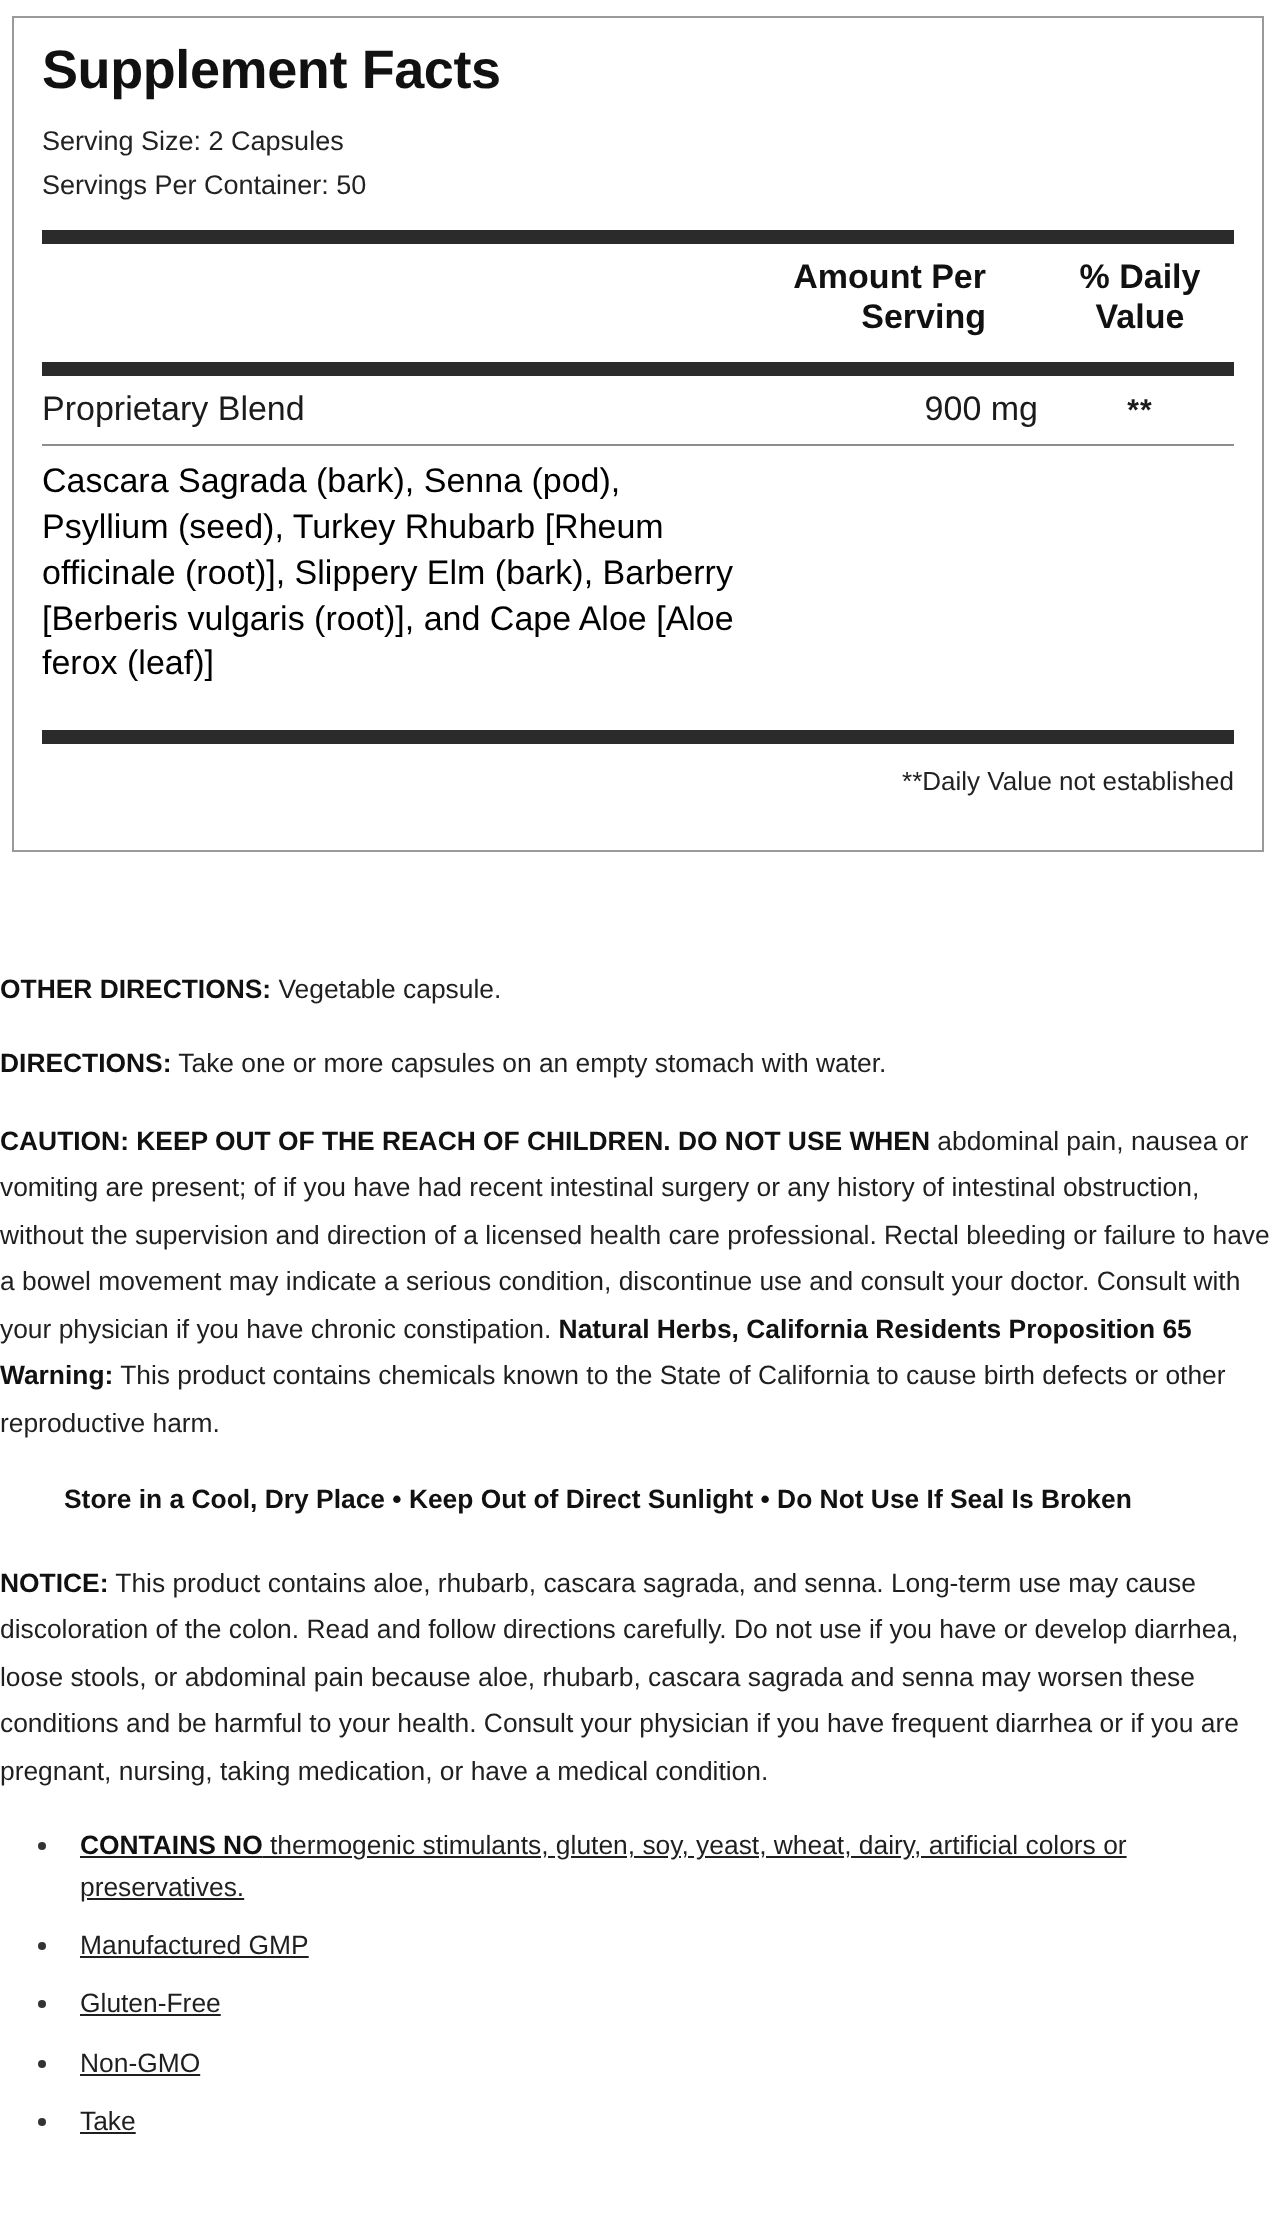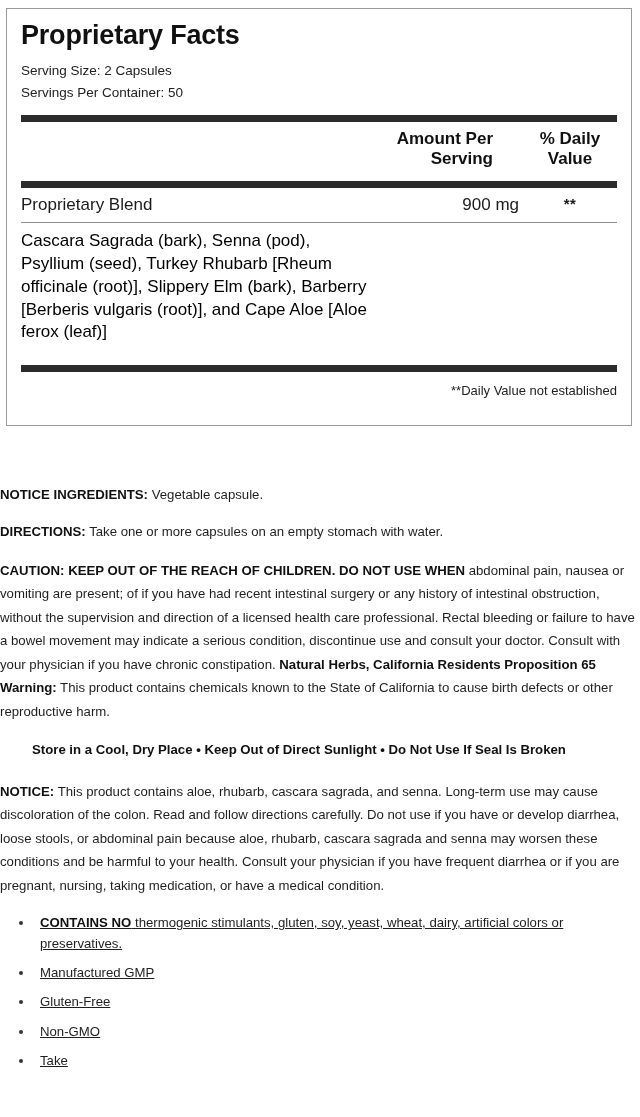--- a/index.html
+++ b/index.html
@@ -87,21 +87,21 @@
     text-align: center;
     font-size: 17px;
     font-weight: bold;
     line-height: 1.18;
     color: #111111;
   }
 
   
   .sf-row {
     display: flex;
-    align-items: flex-start;
+    align-items: center;
     padding: 7px 0 7px 0;
   }
   .sf-row .col-name {
     flex: 1 1 auto;
     font-size: 17px;
     color: #1b1b1b;
     line-height: 1.2;
   }
   .sf-row .col-amount {
     width: 168px;
@@ -200,21 +200,21 @@
     color: #111111;
   }
 </style>
 </head>
 <body>
 
 <div class="page">
 
   <div class="sf-panel">
 
-    <div class="sf-title">Proprietary Facts</div>
+    <div class="sf-title">Supplement Facts</div>
 
     <div class="sf-serving">Serving Size: 2 Capsules</div>
     <div class="sf-serving">Servings Per Container: 50</div>
 
     <div class="rule-thick"></div>
 
     <div class="sf-head">
       <div class="col-amount">
         <span>Amount Per</span><br>
         <span>Serving</span>
@@ -239,21 +239,21 @@
 
     <div class="rule-thick"></div>
 
     <div class="sf-footnote">**Daily Value not established</div>
 
   </div>
 
   <div class="body-copy">
 
     <p class="para tight">
-      <b>NOTICE INGREDIENTS:</b><span> Vegetable capsule.</span>
+      <b>OTHER DIRECTIONS:</b><span> Vegetable capsule.</span>
     </p>
 
     <p class="para tight">
       <b>DIRECTIONS:</b><span> Take one or more capsules on an empty stomach with water.</span>
     </p>
 
     <p class="para block">
       <b>CAUTION: KEEP OUT OF THE REACH OF CHILDREN. DO NOT USE WHEN</b><span> abdominal pain, nausea or vomiting are present; of if you have had recent intestinal surgery or any history of intestinal obstruction, without the supervision and direction of a licensed health care professional. Rectal bleeding or failure to have a bowel movement may indicate a serious condition, discontinue use and consult your doctor. Consult with your physician if you have chronic constipation. </span><b>Natural Herbs, California Residents Proposition 65 Warning:</b><span> This product contains chemicals known to the State of California to cause birth defects or other reproductive harm.</span>
     </p>
 

